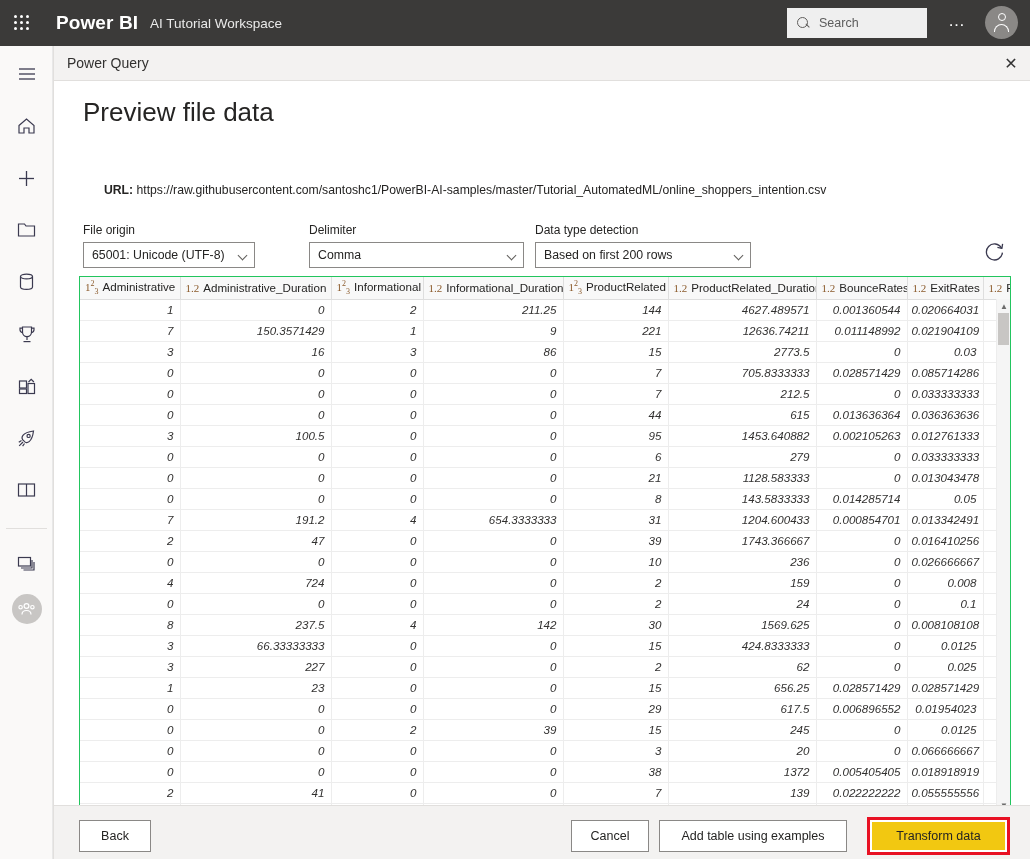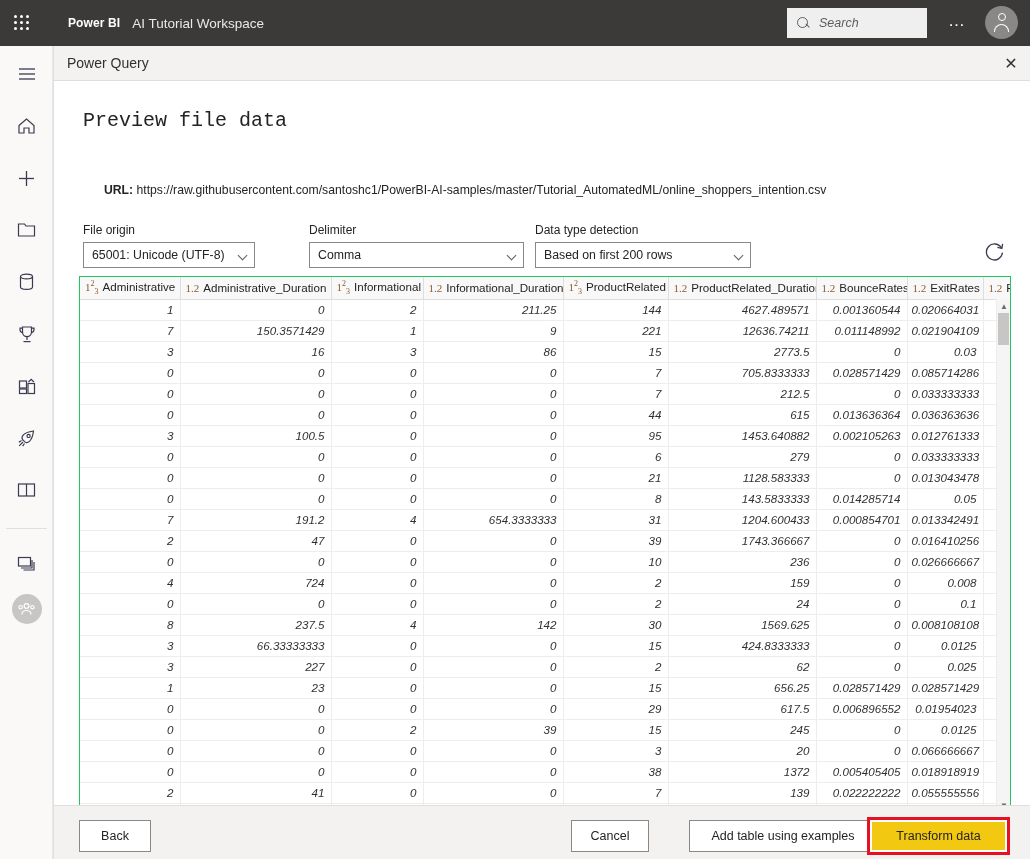--- a/index.html
+++ b/index.html
@@ -24,34 +24,33 @@
     cursor: pointer;
   }
   .waffle-grid {
     display: grid;
     grid-template-columns: repeat(3, 4px);
     grid-template-rows: repeat(3, 4px);
     gap: 2px;
   }
   .waffle-grid i { display:block; width:3px; height:3px; background:#ffffff; border-radius:50%; }
   #brand {
-    color: #ffffff; font-size: 12px; font-weight: bold;
-    margin-left: 24px; letter-spacing: .1px;
+    color: #ffffff; font-size: 19px; font-weight: bold;
+    margin-left: 12px; letter-spacing: .1px;
     white-space: nowrap;
   }
   #workspace-name {
     color: #e9e9e9; font-size: 13.5px; margin-left: 12px; white-space: nowrap;
   }
   #search-box {
     position: absolute; left: 787px; top: 8px;
     width: 140px; height: 30px;
     background: #efefef;
     display: flex; align-items: center; padding-left: 10px;
     cursor: text;
-    font-style: italic;
   }
   #search-box .mag { width: 13px; height: 13px; position: relative; flex: 0 0 auto; }
   #search-box .mag::before {
     content: ""; position: absolute; left: 0; top: 0;
     width: 9px; height: 9px; border: 1.3px solid #605e5c; border-radius: 50%;
   }
   #search-box .mag::after {
     content: ""; position: absolute; left: 7.5px; top: 8px;
     width: 5px; height: 1.3px; background: #605e5c; transform: rotate(45deg);
   }
@@ -110,22 +109,22 @@
   #dialog-close {
     position: absolute; right: 6px; top: 4px;
     width: 26px; height: 26px;
     display: flex; align-items: center; justify-content: center;
     font-size: 16px; color: #333; cursor: pointer; font-weight: 300;
   }
 
   #dialog-body { padding: 0 0 0 0; position: relative; height: 778px; }
 
   #page-title {
-    position: absolute; left: 29px; top: 28px;
-    font-size: 20px; color: #252423; font-weight: normal; font-family: Liberation Mono, monospace;
+    position: absolute; left: 29px; top: 16px;
+    font-size: 26px; color: #252423; font-weight: normal;
   }
   #url-line {
     position: absolute; left: 29px; top: 102px;
     font-size: 12.2px; color: #252423; white-space: nowrap;
   }
   #url-line .lbl { font-weight: bold; margin-left: 21px; }
 
   
   .opt {
     position: absolute; top: 142px;
@@ -231,21 +230,21 @@
   }
   .fbtn {
     position: absolute; top: 14px; height: 32px;
     background: #ffffff; border: 1px solid #8a8886;
     font-size: 12.5px; color: #252423;
     display: flex; align-items: center; justify-content: center;
     cursor: pointer; font-family: "Liberation Sans", sans-serif;
   }
   #btn-back { left: 25px; width: 72px; }
   #btn-cancel { left: 517px; width: 78px; }
-  #btn-addtable { left: 635px; width: 188px; }
+  #btn-addtable { left: 605px; width: 188px; }
   #btn-transform {
     left: 816px; width: 137px; top: 14px; height: 32px;
     background: #f2c811; border: 2px solid #ffffff;
     outline: 3px solid #e81123;
     font-weight: normal; color: #252423;
   }
 </style>
 </head>
 <body>
 

